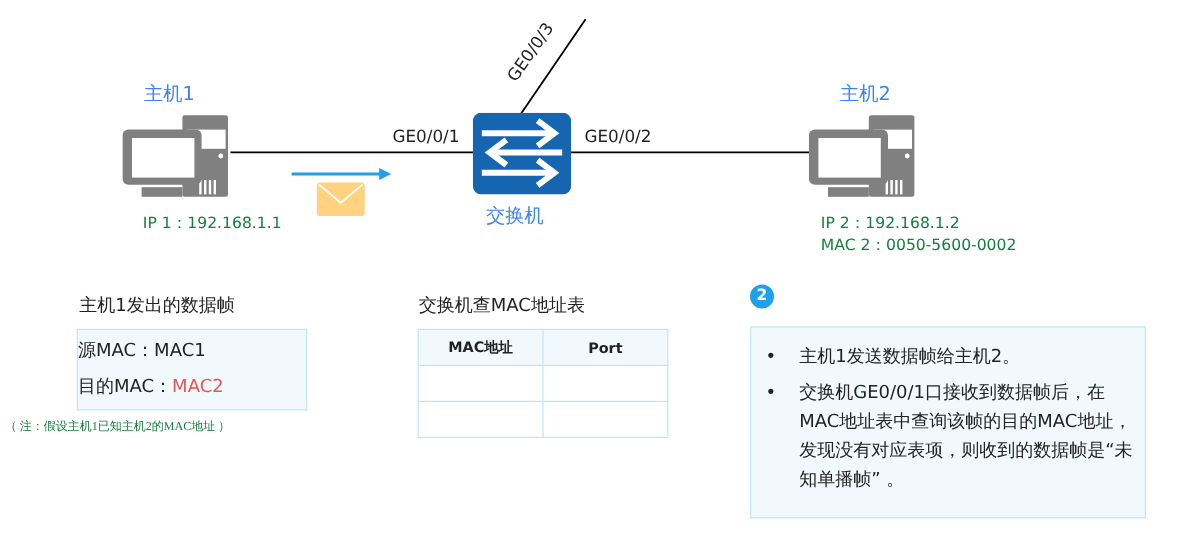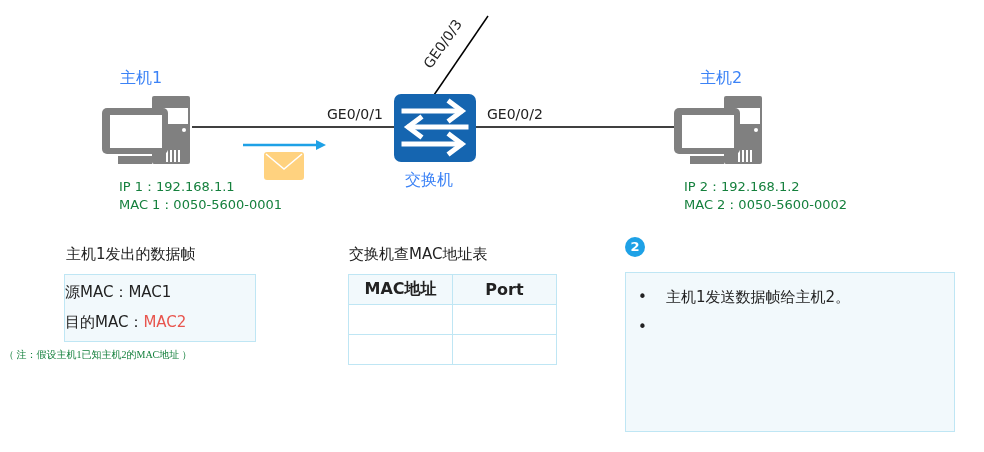--- a/index.html
+++ b/index.html
@@ -9,21 +9,21 @@
   .lbl { font-size:14px; color:#222; white-space:nowrap; }
   .host-title { font-size:16px; color:#3b82f6; }
   .info { font-size:13px; line-height:18px; color:#15803d; white-space:nowrap;margin-left:29px; }
   .sec-title { font-size:15px; font-weight:normal; color:#222; white-space:nowrap; }
   .frame-box { left:64px; top:274px; width:192px; height:68px; background:#f2f9fc;
                border:1px solid #bfe6f4; box-sizing:border-box; }
   .frame-line { position:absolute; left:0; width:100%; text-align:left; font-size:15px; color:#222; }
   .note { font-size:10px; color:#15803d; white-space:nowrap;font-family:Liberation Serif, serif; }
   table.mac { position:absolute; left:348px; top:274px; border-collapse:collapse; }
   table.mac th, table.mac td { border:1px solid #bfe6f4; width:104px; height:30px; box-sizing:border-box; }
-  table.mac th { background:#f2f9fc; font-size:16px; font-weight:bold; color:#222; }
+  table.mac th { background:#f2f9fc; font-size:12px; font-weight:bold; color:#222; }
   .badge { left:625px; top:237px; width:20px; height:20px; border-radius:50%; background:#1ea1e6;
            color:#fff; font-weight:bold; font-size:13px; text-align:center; line-height:20px; }
   .desc { left:625px; top:272px; width:330px; height:160px; background:#f2f9fc; border:1px solid #bfe6f4; box-sizing:border-box; }
   .desc ul { list-style:none; margin:0; padding:12px 0 0 0; }
   .desc li { position:relative; padding-left:40px; font-size:15px; line-height:24px; color:#222; margin-bottom:6px; }
   .desc li .dot { position:absolute; left:12px; top:0; }
   .desc li .txt { display:block; width:280px; }
 </style>
 </head>
 <body>
@@ -52,21 +52,20 @@
   <rect x="64" y="56" width="2" height="12" fill="#fff"></rect>
     <rect x="68" y="56" width="2" height="12" fill="#fff"></rect>
     <rect x="72" y="56" width="2" height="12" fill="#fff"></rect>
     <rect x="76" y="56" width="2" height="12" fill="#fff"></rect>
   <rect x="0" y="14" width="66" height="46" rx="5" fill="#808080"></rect>
   <rect x="8" y="21" width="52" height="33" fill="#fff"></rect>
   <rect x="16" y="62" width="34" height="8" fill="#808080"></rect>
 </svg>
 <div class="abs info" style="left:90px;top:178px">
   <div>IP 1：192.168.1.1</div>
-  <div>MAC 1：0050-5600-0001</div>
 </div>
 
 <div class="abs lbl" style="left:327px;top:106px">GE0/0/1</div>
 <div class="abs lbl" style="left:487px;top:106px">GE0/0/2</div>
 <div class="abs lbl" style="left:420px;top:62px;transform:rotate(-55deg);transform-origin:0 0">GE0/0/3</div>
 <svg class="abs" style="left:394px;top:94px" width="82" height="68">
   <rect x="0" y="0" width="82" height="68" rx="7" fill="#1565b0"></rect>
   <g stroke="#fff" stroke-width="5" fill="none" stroke-linecap="square">
     <line x1="10" y1="17" x2="66" y2="17"></line>
       <polyline points="56,8 68,17 56,26"></polyline>
@@ -127,15 +126,16 @@
 
 <div class="abs badge">2</div>
 <div class="abs desc">
   <ul>
     <li>
         <span class="dot">•</span>
         <span class="txt">主机1发送数据帧给主机2。</span>
       </li>
     <li>
         <span class="dot">•</span>
+        <span class="txt">交换机GE0/0/1口接收到数据帧后，在MAC地址表中查询该帧的目的MAC地址，发现没有对应表项，则收到的数据帧是“未知单播帧” 。</span>
       </li>
   </ul>
 </div>
 
 </body></html>

